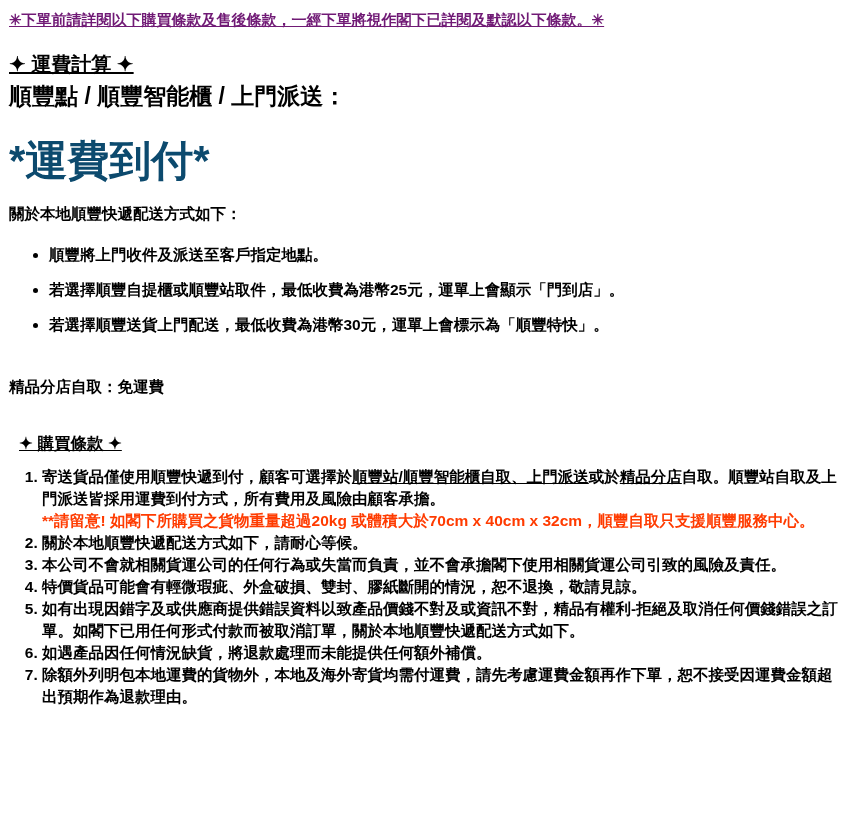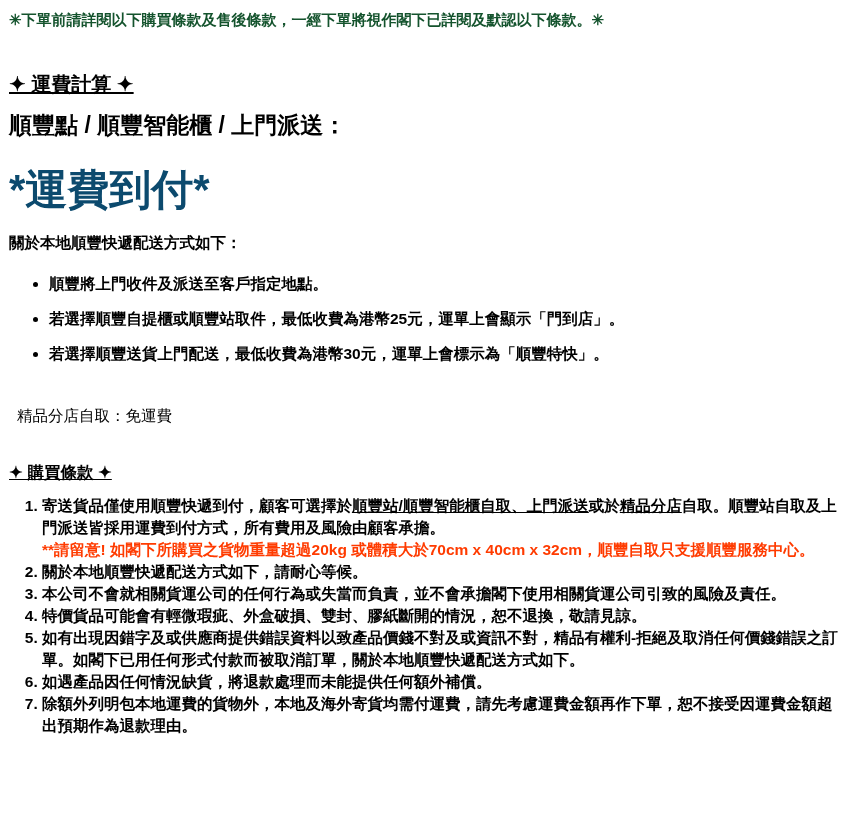--- a/index.html
+++ b/index.html
@@ -11,36 +11,37 @@
   }
   .page {
     width: 861px;
     min-height: 831px;
     box-sizing: border-box;
     padding: 10px 16px 8px 9px;
     background: #ffffff;
   }
   
   .top-notice {
-    margin: 0 0 42px 0;
+    margin: 0 0 22px 0;
     font-size: 15px;
     font-weight: bold;
     line-height: 20px;
-    color: #14532d;
+    color: #701a75;
+    text-decoration: underline;
   }
   
   .section-heading {
     margin: 0;
     font-size: 20px;
     font-weight: bold;
     line-height: 24px;
     text-decoration: underline;
   }
   .delivery-heading {
-    margin: 13px 0 0 0;
+    margin: 4px 0 0 0;
     font-size: 23px;
     font-weight: bold;
     line-height: 32px;
   }
   
   .big-title {
     margin: 26px 0 16px 0;
     font-size: 42px;
     font-weight: bold;
     line-height: 46px;
@@ -63,27 +64,27 @@
     line-height: 22px;
     margin: 0 0 13px 0;
   }
   .note {
     margin: 27px 0 0 0;
     font-size: 15px;
     font-weight: normal;
     line-height: 20px;
   }
   .pickup-free {
-    margin: 40px 0 0 8px;
+    margin: 40px 0 0 0;
     font-size: 15.5px;
-    font-weight: normal;
+    font-weight: bold;
     line-height: 22px;
   }
   .terms-heading {
-    margin: 34px 0 0 0;
+    margin: 34px 0 0 10px;
     font-size: 16.5px;
     font-weight: bold;
     line-height: 22px;
     text-decoration: underline;
   }
   ol.terms {
     margin: 12px 0 0 0;
     padding: 0 0 0 33px;
     list-style: decimal outside;
   }

